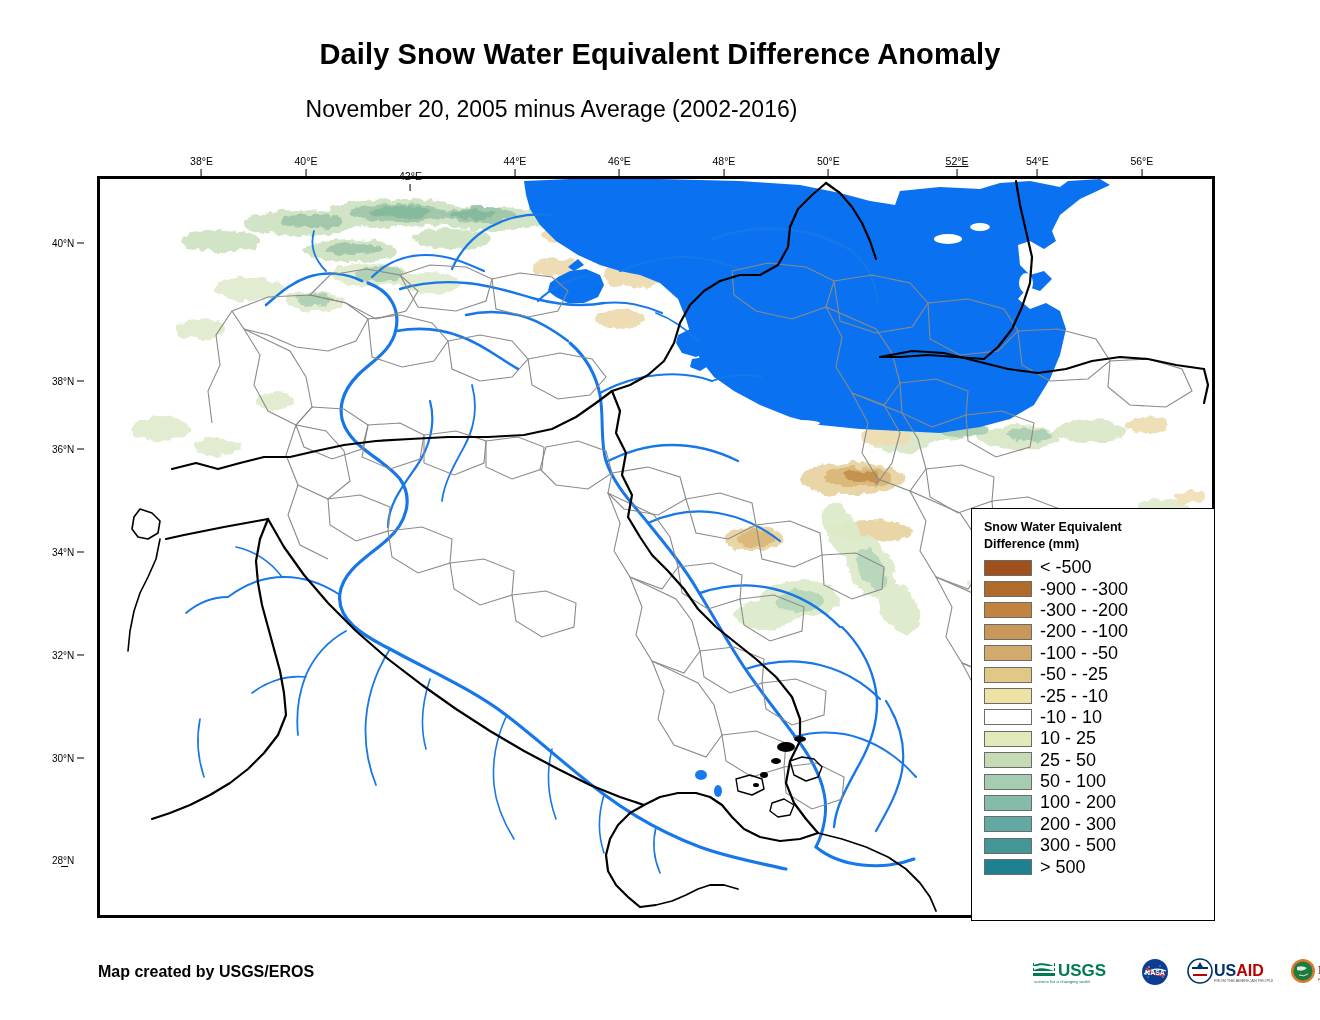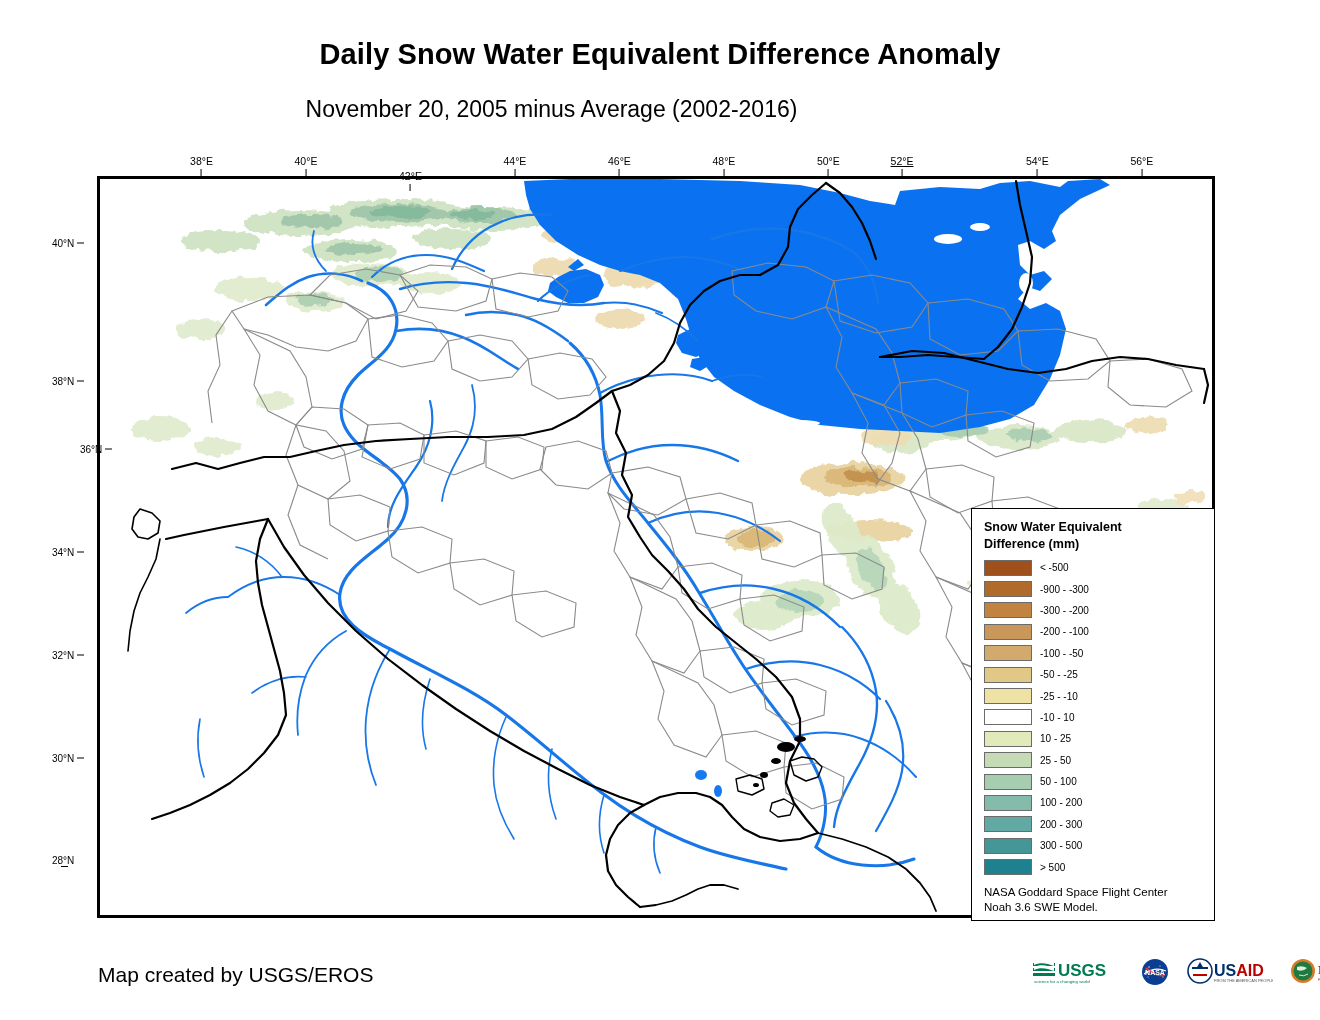--- a/index.html
+++ b/index.html
@@ -45,26 +45,26 @@
     padding:10px 10px 6px 12px;
   }
   #legend .lg-title{
     font-size:12.5px;font-weight:bold;line-height:1.32;margin-bottom:5px;
   }
   .lg-row{display:flex;align-items:center;height:21.4px;}
   .lg-sw{
     width:48px;height:16px;border:1.5px solid #6b6b6b;box-sizing:border-box;
     flex:0 0 auto;
   }
-  .lg-lab{font-size:10px;margin-left:8px;white-space:nowrap;}
+  .lg-lab{font-size:18px;margin-left:8px;white-space:nowrap;}
   #legend .lg-src{
     font-size:11.5px;line-height:1.3;margin-top:7px;color:#000;
   }
   
-  #credit{position:absolute;left:98px;top:963px;font-size:21px;}
+  #credit{position:absolute;left:98px;top:963px;font-size:16px;font-weight:bold;}
   #logos{position:absolute;left:1031px;top:957px;display:flex;align-items:center;gap:17px;}
   .logo{height:30px;display:flex;align-items:center;}
   svg{display:block;}
 </style>
 </head>
 <body>
 
 <div class="title">Daily Snow Water Equivalent Difference Anomaly</div>
 <div class="subtitle">November 20, 2005 minus Average (2002-2016)</div>
 
@@ -440,34 +440,34 @@
 </div>
 
 <div id="lon-ticks">
     <div class="tick-lon" style="left: 201.486px; top: 155px;"><span>38°E</span><span class="mark"></span></div>
     <div class="tick-lon" style="left: 305.972px; top: 155px;"><span>40°E</span><span class="mark"></span></div>
     <div class="tick-lon" style="left: 410.458px; top: 170px;"><span>42°E</span><span class="mark"></span></div>
     <div class="tick-lon" style="left: 514.944px; top: 155px;"><span>44°E</span><span class="mark"></span></div>
     <div class="tick-lon" style="left: 619.43px; top: 155px;"><span>46°E</span><span class="mark"></span></div>
     <div class="tick-lon" style="left: 723.916px; top: 155px;"><span>48°E</span><span class="mark"></span></div>
     <div class="tick-lon" style="left: 828.402px; top: 155px;"><span>50°E</span><span class="mark"></span></div>
-    <div class="tick-lon" style="left: 902px; top: 155px; text-decoration: underline;"><span>52°E</span><span class="mark"></span></div>
+    <div class="tick-lon" style="left: 957px; top: 155px; text-decoration: underline;"><span>52°E</span><span class="mark"></span></div>
     <div class="tick-lon" style="left: 1037.37px; top: 155px;"><span>54°E</span><span class="mark"></span></div>
     <div class="tick-lon" style="left: 1141.86px; top: 155px;"><span>56°E</span><span class="mark"></span></div>
   </div>
 <div id="lat-ticks">
     <div class="tick-lat" style="left: 52px; top: 242.986px;">
       <span>40°N</span>
       <span class="mark"></span>
     </div>
     <div class="tick-lat" style="left: 52px; top: 365px; margin-top: 16px;">
       <span>38°N</span>
       <span class="mark"></span>
     </div>
-    <div class="tick-lat" style="left: 52px; top: 449.097px; margin-left: 28px;">
+    <div class="tick-lat" style="left: 52px; top: 449.097px;">
       <span>36°N</span>
       <span class="mark"></span>
     </div>
     <div class="tick-lat" style="left: 52px; top: 552.153px;">
       <span>34°N</span>
       <span class="mark"></span>
     </div>
     <div class="tick-lat" style="left: 52px; top: 655.208px;">
       <span>32°N</span>
       <span class="mark"></span>
@@ -542,24 +542,20 @@
       </div>
       <div class="lg-row">
         <span class="lg-sw" style="background: rgb(69, 150, 150);"></span>
         <span class="lg-lab">300 - 500</span>
       </div>
       <div class="lg-row">
         <span class="lg-sw" style="background: rgb(29, 129, 144);"></span>
         <span class="lg-lab">&gt; 500</span>
       </div>
     </div>
-  <div class="lg-src">
-    <div>NASA Goddard Space Flight Center</div>
-    <div>Noah 3.6 SWE Model.</div>
-  </div>
 </div>
 
 <div id="credit">Map created by USGS/EROS</div>
 
 <div id="logos">
 
   <div class="logo">
     <svg width="92" height="30" viewBox="0 0 92 30">
       <g fill="#007a53">
         <path d="M2 6 h22 v3 h-22z M2 11 h22 v3 h-22z M2 16 h22 v3 h-22z"></path>

